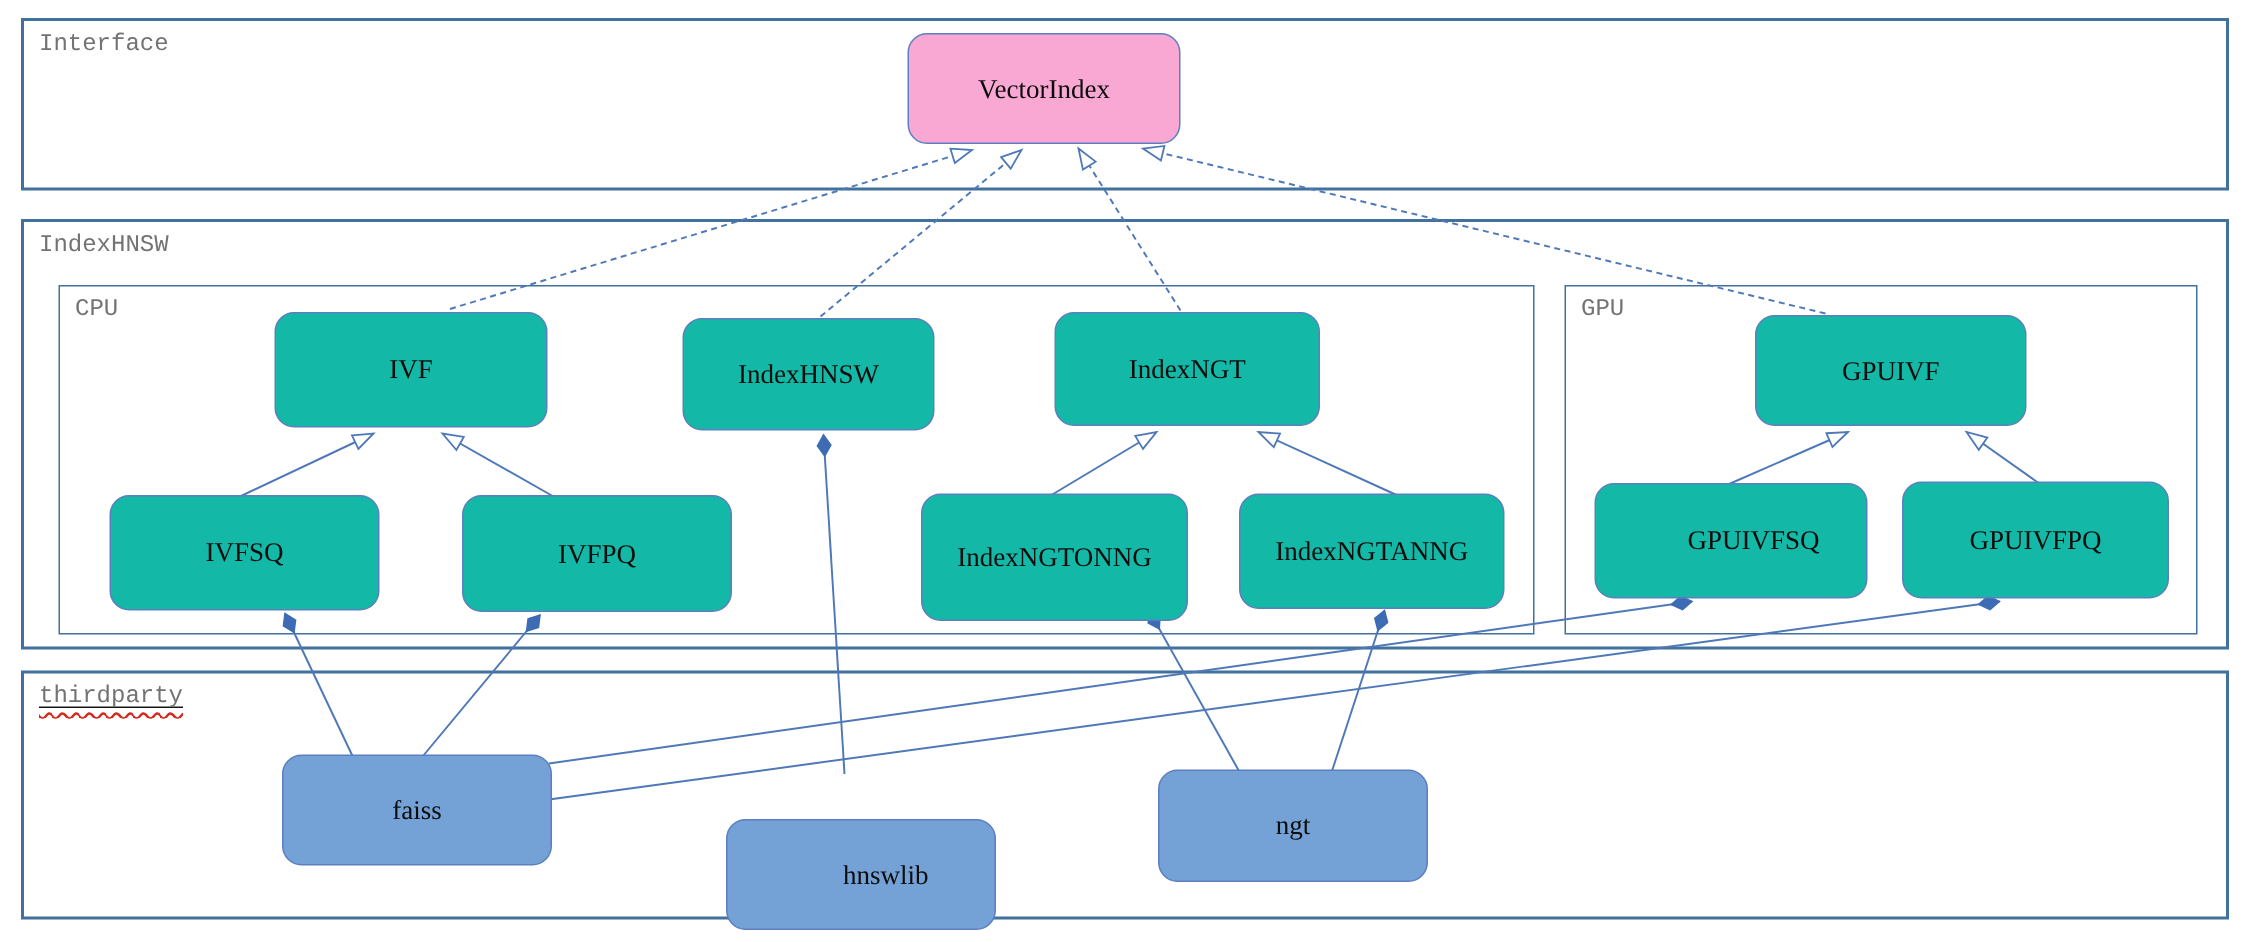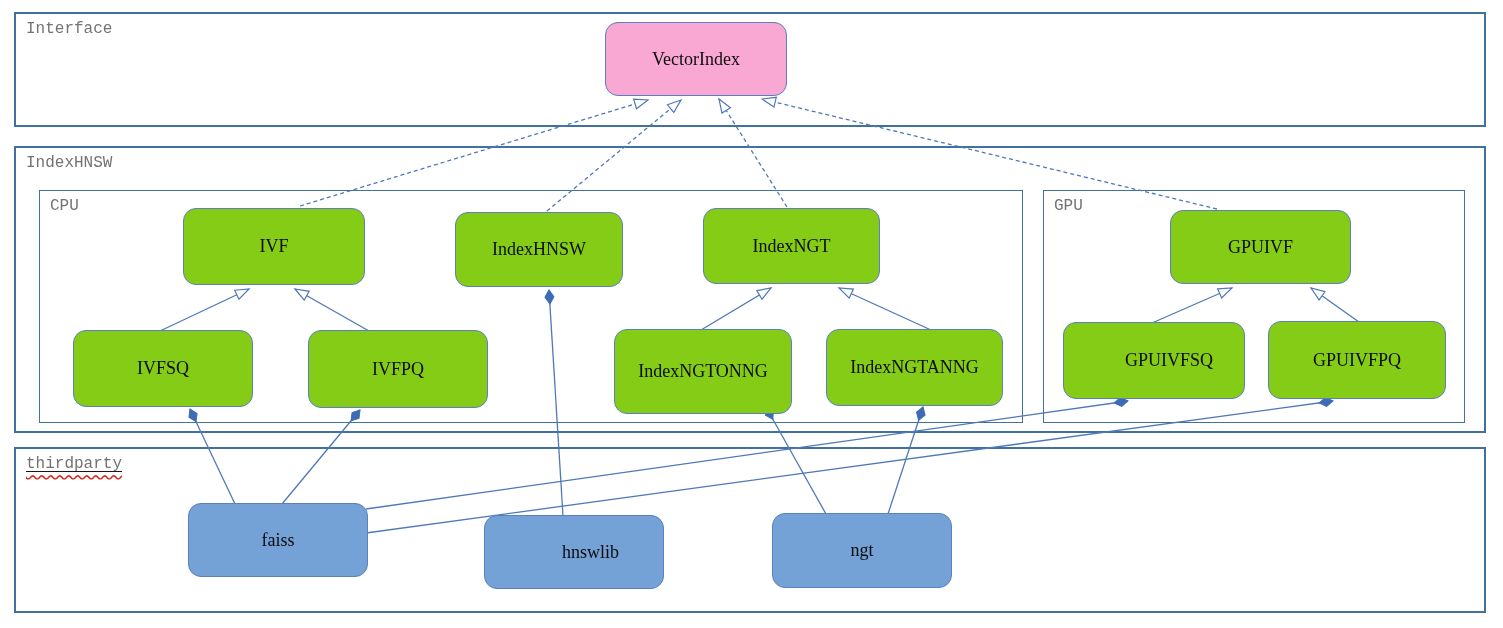--- a/index.html
+++ b/index.html
@@ -14,21 +14,21 @@
     font-family:Liberation Mono, monospace;white-space:nowrap;
   }
   .squiggle{text-decoration:underline wavy #D42A20;text-underline-offset:6px;}
   .squiggle .plain{text-decoration:underline solid #161616;text-underline-offset:3px;}
   .node{
     position:absolute;box-sizing:border-box;border:1.5px solid #5C7FBF;border-radius:13px;
     display:flex;align-items:center;justify-content:center;
     font-family:"Liberation Serif",serif;font-size:18px;color:#0c0c0c;
   }
   .node.interface-kind{background:#f9a8d4;}
-  .node.implement-kind{background:#84cc16;}
+  .node.implement-kind{background:#14b8a6;}
   .node.thirdparty-kind{background:#74A1D6;}
   #edges{position:absolute;left:0;top:0;pointer-events:none;}
   .edge{fill:none;stroke:#4F78B8;stroke-width:1.3px;}
   .edge.realization{stroke-dasharray:4 3;}
 </style>
 </head>
 <body>
 
 <div id="stage">
 
@@ -112,21 +112,21 @@
       </div>
       <div class="node implement-kind" style="left: 1063px; top: 322px; width: 182px; height: 77px; padding-left: 30px;">
         <span>GPUIVFSQ</span>
       </div>
       <div class="node implement-kind" style="left: 1268px; top: 321px; width: 178px; height: 78px;">
         <span>GPUIVFPQ</span>
       </div>
       <div class="node thirdparty-kind" style="left: 188px; top: 503px; width: 180px; height: 74px;">
         <span>faiss</span>
       </div>
-      <div class="node thirdparty-kind" style="left: 484px; top: 515px; width: 180px; height: 74px; padding-left: 33px;">
+      <div class="node thirdparty-kind" style="left: 484px; top: 546px; width: 180px; height: 74px; padding-left: 33px;">
         <span>hnswlib</span>
       </div>
       <div class="node thirdparty-kind" style="left: 772px; top: 513px; width: 180px; height: 75px;">
         <span>ngt</span>
       </div>
     </div>
 
 </div>
 
 </body></html>

